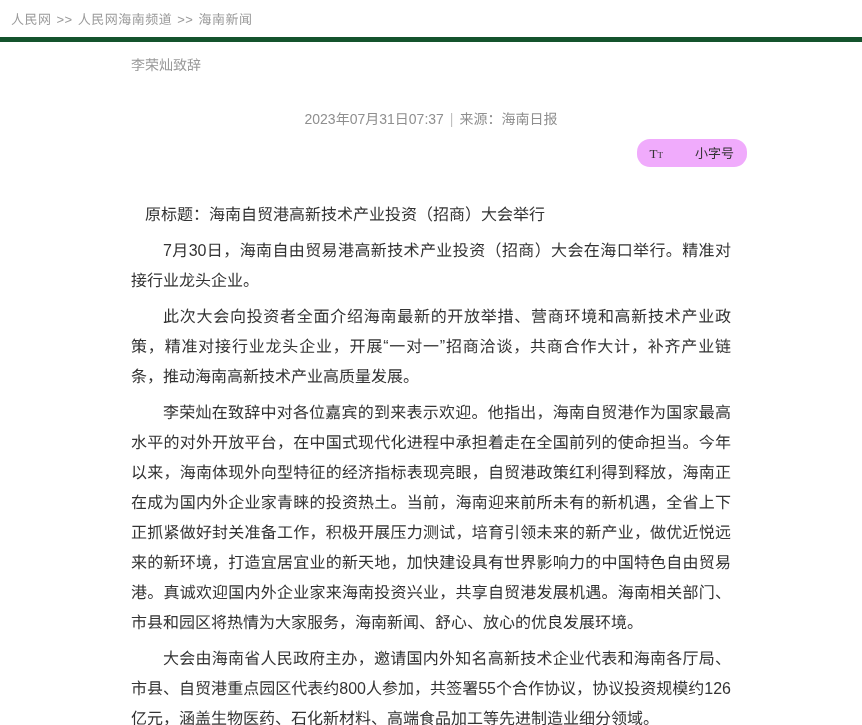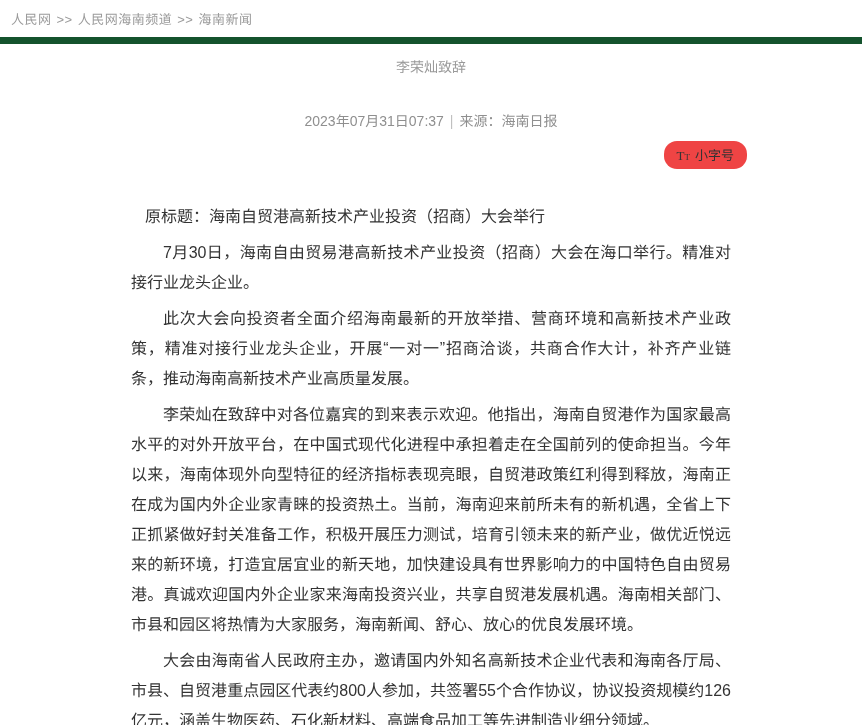--- a/index.html
+++ b/index.html
@@ -13,21 +13,21 @@
     overflow: hidden;
     font-family: "Liberation Sans", sans-serif;
     color: #333;
     position: relative;
   }
   
   .breadcrumb {
     padding: 9px 12px 9px 11px;
     font-size: 13px;
     color: #9b9b9b;
-    border-bottom: 7px solid #14532d;
+    border-bottom: 5px solid #14532d;
     letter-spacing: 0.5px;
   }
   .breadcrumb .crumb {
     color: #9b9b9b;
     text-decoration: none;
     cursor: pointer;
   }
   .breadcrumb .sep {
     margin: 0 5px;
     color: #9b9b9b;
@@ -41,21 +41,21 @@
     margin: 26px 0 0 0;
     text-align: center;
     font-size: 27px;
     line-height: 37px;
     font-weight: 700;
     color: #222222;
     letter-spacing: 0.5px;
   }
   .subtitle {
     margin-top: 12px;
-    text-align: center;
+    text-align: left;
     font-size: 14px;
     color: #999999;
   }
   .meta {
     margin-top: 34px;
     text-align: center;
     font-size: 14px;
     color: #8f8f8f;
   }
   .meta .meta-sep { margin: 0 6px; color: #c0c0c0; }
@@ -63,28 +63,29 @@
   
   .toolbar {
     margin-top: 11px;
     display: flex;
     justify-content: flex-end;
     margin-right: -16px;
   }
   .font-size-btn {
     display: inline-flex;
     align-items: baseline;
-    background: #ef4444;
+    background: #f0abfc;
     border: none;
     border-radius: 13px;
     padding: 4px 13px 5px 13px;
     font-size: 13px;
     color: #333333;
     cursor: pointer;
     font-family: "Liberation Sans", sans-serif;
+    gap: 27px;
   }
   .tt-icon {
     font-family: "Liberation Serif", serif;
     color: #333;
     margin-right: 5px;
     white-space: nowrap;
   }
   .tt-icon .t-big { font-size: 13px; }
   .tt-icon .t-small { font-size: 9px; }
   

